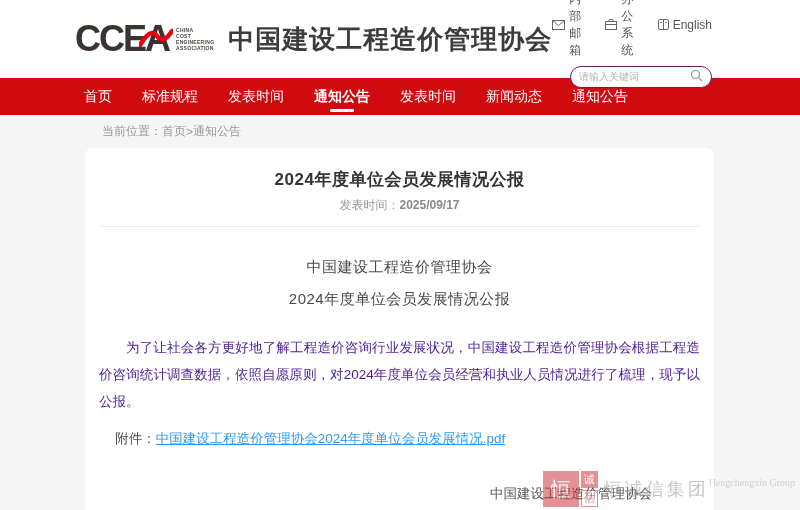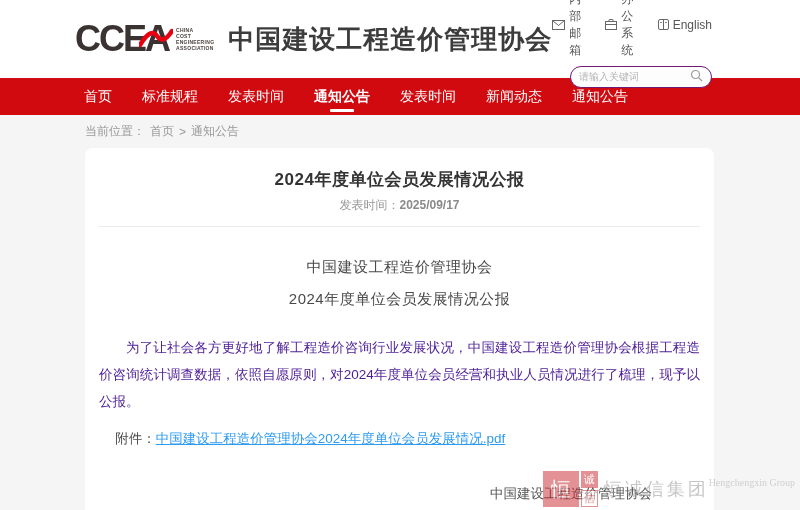--- a/index.html
+++ b/index.html
@@ -106,21 +106,21 @@
   }
 
   
   .breadcrumb {
     height: 33px;
     display: flex;
     align-items: center;
     padding-left: 85px;
     font-size: 12px;
     color: #999999;
-    gap: 5px;
+    margin-left: 17px;
   }
   .breadcrumb a { color: #999999; text-decoration: none; cursor: pointer; }
 
   
   .card {
     margin-left: 85px;
     width: 629px;
     height: 362px;
     background: #ffffff;
     border-radius: 8px 8px 0 0;

